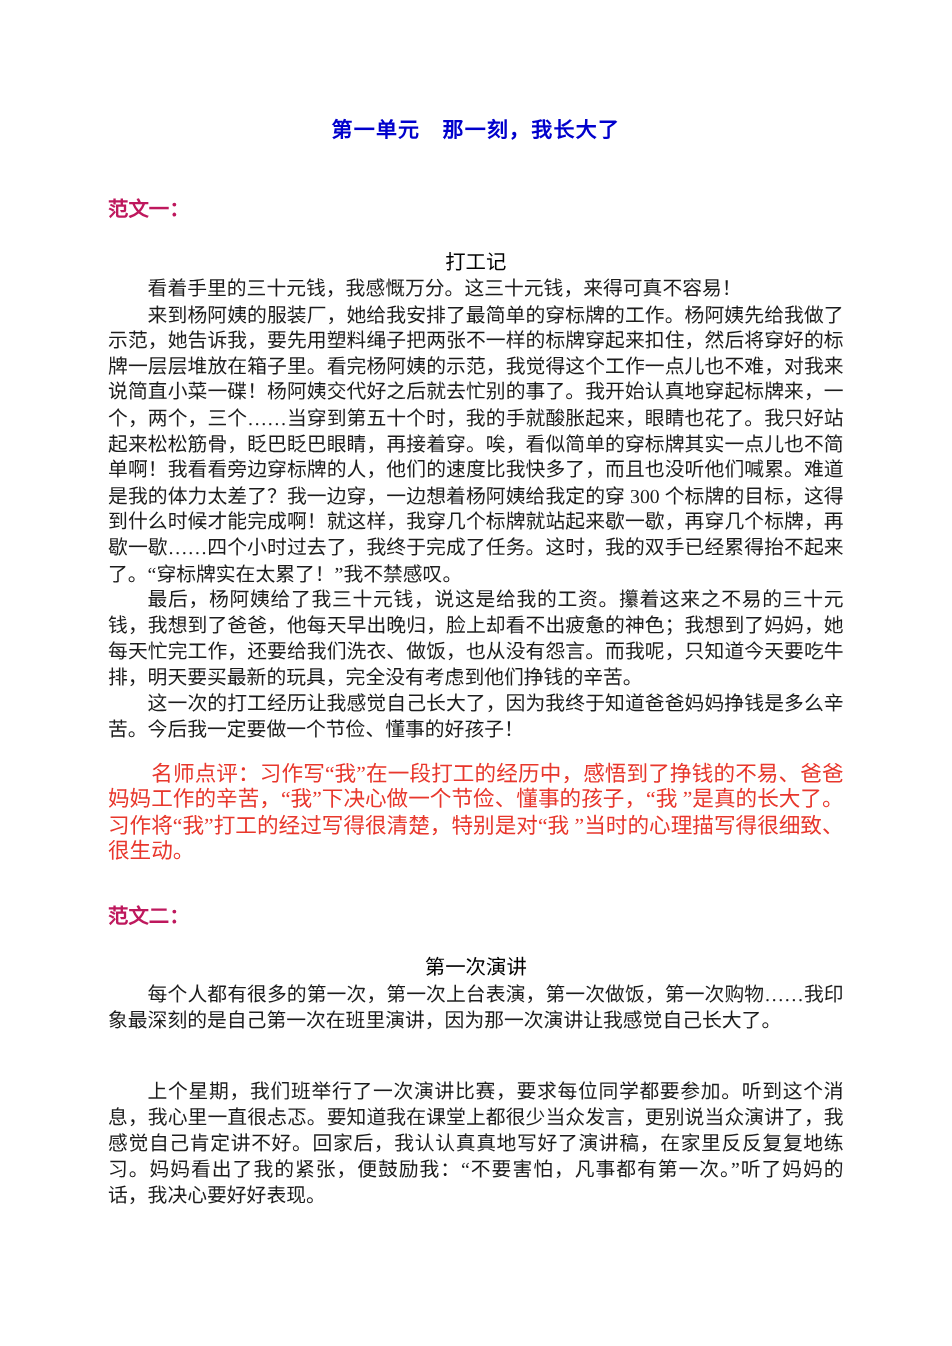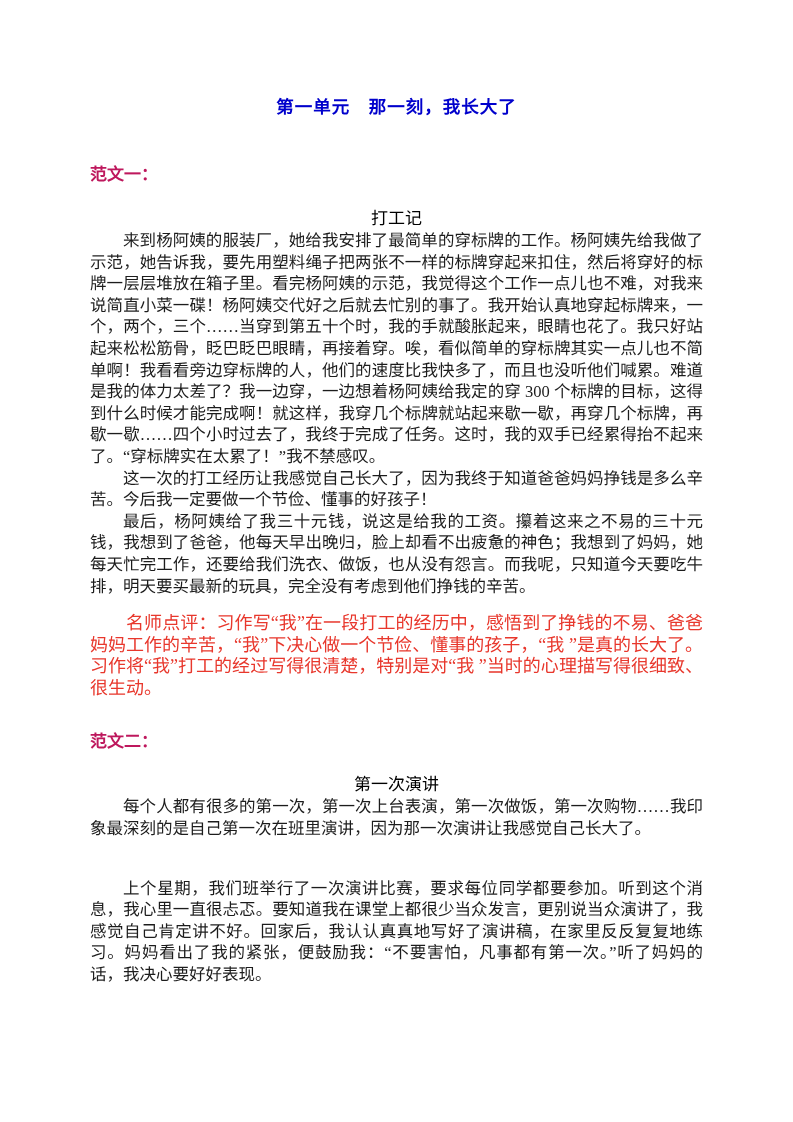--- a/index.html
+++ b/index.html
@@ -17,21 +17,21 @@
   .page {
     box-sizing: border-box;
     width: 793px;
     height: 1122px;
     padding: 97px 90px 40px 90px;
     background: #ffffff;
   }
   .unit-title {
     margin: 0 0 45px 0;
     text-align: center;
-    font-family: Liberation Mono, monospace;
+    font-family: Liberation Sans, sans-serif;
     font-weight: bold;
     font-size: 17.5px;
     line-height: 22px;
     color: #0000cc;
     letter-spacing: 1px;
   }
   .section-label {
     margin: 0 0 22px 0;
     font-family: "Liberation Sans", "DejaVu Sans", sans-serif;
     font-weight: bold;
@@ -76,23 +76,24 @@
 <body>
 
 <div class="page">
 
   <h1 class="unit-title">第一单元　那一刻，我长大了</h1>
 
   <div class="section-label">范文一：</div>
 
   <h2 class="essay-title">打工记</h2>
 
+  <p class="body-para">看着手里的三十元钱，我感慨万分。这三十元钱，来得可真不容易！</p>
   <p class="body-para">来到杨阿姨的服装厂，她给我安排了最简单的穿标牌的工作。杨阿姨先给我做了示范，她告诉我，要先用塑料绳子把两张不一样的标牌穿起来扣住，然后将穿好的标牌一层层堆放在箱子里。看完杨阿姨的示范，我觉得这个工作一点儿也不难，对我来说简直小菜一碟！杨阿姨交代好之后就去忙别的事了。我开始认真地穿起标牌来，一个，两个，三个……当穿到第五十个时，我的手就酸胀起来，眼睛也花了。我只好站起来松松筋骨，眨巴眨巴眼睛，再接着穿。唉，看似简单的穿标牌其实一点儿也不简单啊！我看看旁边穿标牌的人，他们的速度比我快多了，而且也没听他们喊累。难道是我的体力太差了？我一边穿，一边想着杨阿姨给我定的穿 300 个标牌的目标，这得到什么时候才能完成啊！就这样，我穿几个标牌就站起来歇一歇，再穿几个标牌，再歇一歇……四个小时过去了，我终于完成了任务。这时，我的双手已经累得抬不起来了。“穿标牌实在太累了！”我不禁感叹。</p>
+  <p class="body-para">最后，杨阿姨给了我三十元钱，说这是给我的工资。攥着这来之不易的三十元钱，我想到了爸爸，他每天早出晚归，脸上却看不出疲惫的神色；我想到了妈妈，她每天忙完工作，还要给我们洗衣、做饭，也从没有怨言。而我呢，只知道今天要吃牛排，明天要买最新的玩具，完全没有考虑到他们挣钱的辛苦。</p>
   <p class="body-para">这一次的打工经历让我感觉自己长大了，因为我终于知道爸爸妈妈挣钱是多么辛苦。今后我一定要做一个节俭、懂事的好孩子！</p>
-  <p class="body-para">最后，杨阿姨给了我三十元钱，说这是给我的工资。攥着这来之不易的三十元钱，我想到了爸爸，他每天早出晚归，脸上却看不出疲惫的神色；我想到了妈妈，她每天忙完工作，还要给我们洗衣、做饭，也从没有怨言。而我呢，只知道今天要吃牛排，明天要买最新的玩具，完全没有考虑到他们挣钱的辛苦。</p>
 
   <p class="comment-para">名师点评：习作写“我”在一段打工的经历中，感悟到了挣钱的不易、爸爸妈妈工作的辛苦，“我”下决心做一个节俭、懂事的孩子，“我 ”是真的长大了。习作将“我”打工的经过写得很清楚，特别是对“我 ”当时的心理描写得很细致、很生动。</p>
 
   <div class="section-label essay2-label">范文二：</div>
 
   <h2 class="essay-title">第一次演讲</h2>
 
   <p class="body-para">每个人都有很多的第一次，第一次上台表演，第一次做饭，第一次购物……我印象最深刻的是自己第一次在班里演讲，因为那一次演讲让我感觉自己长大了。</p>
   <p class="body-para gap-above">上个星期，我们班举行了一次演讲比赛，要求每位同学都要参加。听到这个消息，我心里一直很忐忑。要知道我在课堂上都很少当众发言，更别说当众演讲了，我感觉自己肯定讲不好。回家后，我认认真真地写好了演讲稿，在家里反反复复地练习。妈妈看出了我的紧张，便鼓励我：“不要害怕，凡事都有第一次。”听了妈妈的话，我决心要好好表现。</p>
 

